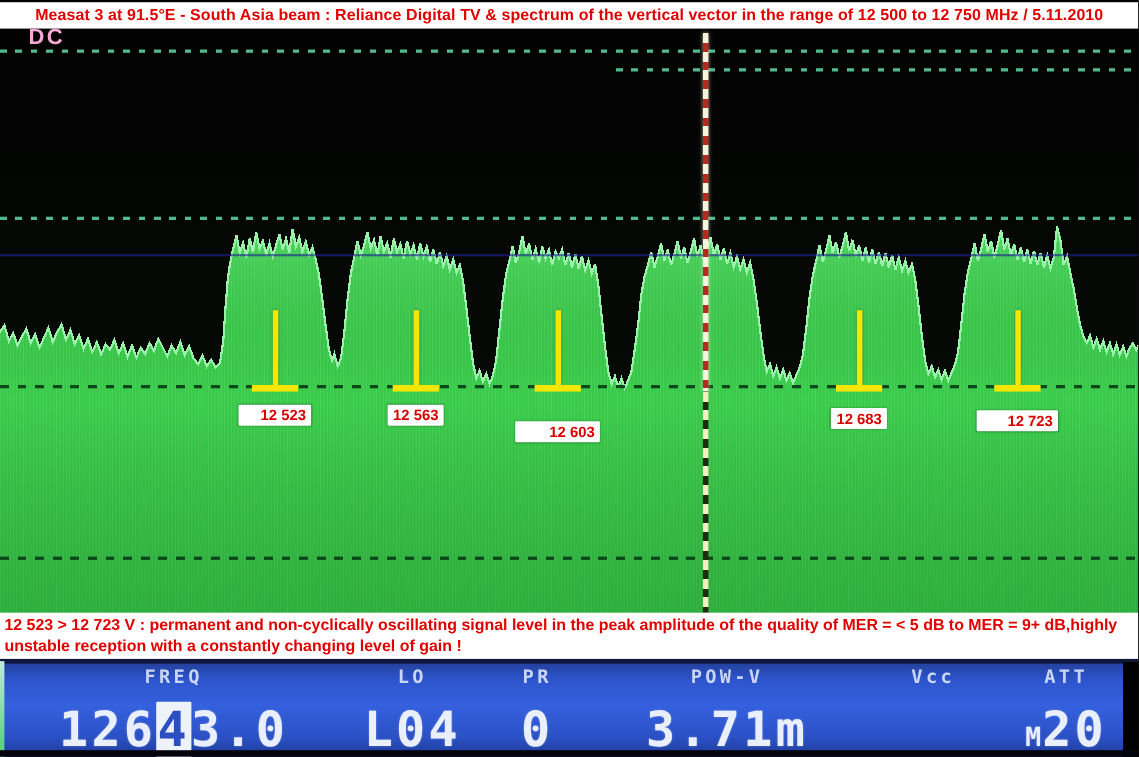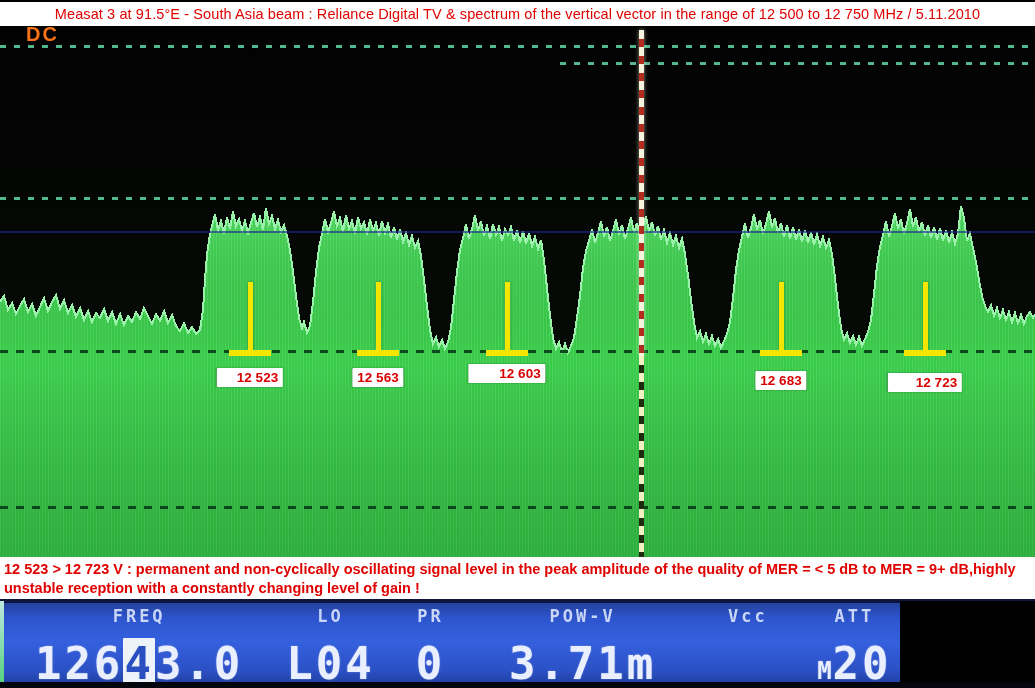--- a/index.html
+++ b/index.html
@@ -7,21 +7,21 @@
     position:relative;width:1035px;height:688px;overflow:hidden;
     background:#000;font-family:"Liberation Sans",sans-serif;
   }
   
   #banner{
     position:absolute;left:0;top:0;width:1035px;height:26px;
     background:#ffffff;border-top:2px solid #000;box-sizing:border-box;
     display:flex;align-items:center;justify-content:center;z-index:30;
   }
   #banner .btxt{
-    color:#e00000;font-weight:normal;font-size:14.5px;letter-spacing:0.1px;white-space:nowrap;
+    color:#e00000;font-weight:bold;font-size:14.5px;letter-spacing:0.1px;white-space:nowrap;
   }
   
   #spectrum-bg{
     position:absolute;left:0;top:26px;width:1035px;height:531px;
     background:linear-gradient(180deg,#020202 0%,#060a06 60%,#040604 100%);z-index:1;
   }
   .grid-bright{
     position:absolute;height:3px;z-index:2;
     background:repeating-linear-gradient(90deg,rgba(95,215,165,0.85) 0 6px,rgba(0,0,0,0) 6px 14px);
   }
@@ -37,21 +37,21 @@
   #cursor-top,#cursor-bottom{position:absolute;width:5px;z-index:6;}
   #cursor-top{
     background:repeating-linear-gradient(180deg,#f8f3dd 0 9px,#b22c20 9px 17px);
     box-shadow:0 0 4px rgba(255,255,230,0.55);
   }
   #cursor-bottom{
     background:repeating-linear-gradient(180deg,#f2efc2 0 9px,#1d2c0e 9px 17px);
   }
   #dc-label{
     position:absolute;left:26px;top:23px;z-index:6;
-    color:#f97316;font-weight:900;font-size:20px;letter-spacing:2px;
+    color:#f9a8d4;font-weight:900;font-size:20px;letter-spacing:2px;
   }
   
   .marker{position:absolute;width:60px;z-index:7;}
   .marker .stem{
     position:absolute;left:50%;margin-left:-2.5px;width:5px;
     background:#f4e600;box-shadow:0 0 3px rgba(0,0,0,0.3);
   }
   .marker .basebar{
     position:absolute;left:50%;margin-left:-21px;width:42px;height:6px;
     background:#f4e600;
@@ -66,21 +66,21 @@
   #caption{
     position:absolute;left:0;top:557px;width:1035px;height:44px;
     background:#ffffff;z-index:20;box-sizing:border-box;
     padding:3px 0 0 4px;border-bottom:2px solid #10173a;
   }
   #caption .cline{
     color:#e00000;font-weight:bold;font-size:14.5px;line-height:19px;white-space:nowrap;
   }
   
   #statusbar{
-    position:absolute;left:0;top:601px;width:900px;height:87px;z-index:20;
+    position:absolute;left:0;top:601px;width:1021px;height:87px;z-index:20;
     background:linear-gradient(180deg,#24419e 0%,#2d55cd 18%,#3560de 45%,#2b50c4 80%,#1d3a96 100%);
     border-top:2px solid #0c1440;box-sizing:border-box;
     display:flex;flex-direction:row;
     font-family:"DejaVu Sans Mono","Liberation Mono",monospace;
   }
   #statusbar .field{position:relative;height:100%;}
   #statusbar .field:nth-child(1){width:320px;}
   #statusbar .field:nth-child(2){width:120px;}
   #statusbar .field:nth-child(3){width:110px;}
   #statusbar .field:nth-child(4){width:240px;}
@@ -155,21 +155,21 @@
     <div class="flabel" style="top: 368px; padding-left: 20px;">12 523</div>
   </div>
       <div class="marker" style="left: 348px; top: 0px; height: 400px;">
     <div class="stem" style="top: 282px; height: 68px;"></div>
     <div class="basebar" style="top: 350px;"></div>
     <div class="flabel" style="top: 368px;">12 563</div>
   </div>
       <div class="marker" style="left: 477px; top: 0px; height: 400px;">
     <div class="stem" style="top: 282px; height: 68px;"></div>
     <div class="basebar" style="top: 350px;"></div>
-    <div class="flabel" style="top: 364px; padding-left: 31px;">12 603</div>
+    <div class="flabel" style="top: 383px; padding-left: 31px;">12 603</div>
   </div>
       <div class="marker" style="left: 751px; top: 0px; height: 400px;">
     <div class="stem" style="top: 282px; height: 68px;"></div>
     <div class="basebar" style="top: 350px;"></div>
     <div class="flabel" style="top: 371px;">12 683</div>
   </div>
       <div class="marker" style="left: 895px; top: 0px; height: 400px;">
     <div class="stem" style="top: 282px; height: 68px;"></div>
     <div class="basebar" style="top: 350px;"></div>
     <div class="flabel" style="top: 373px; padding-left: 28px;">12 723</div>

